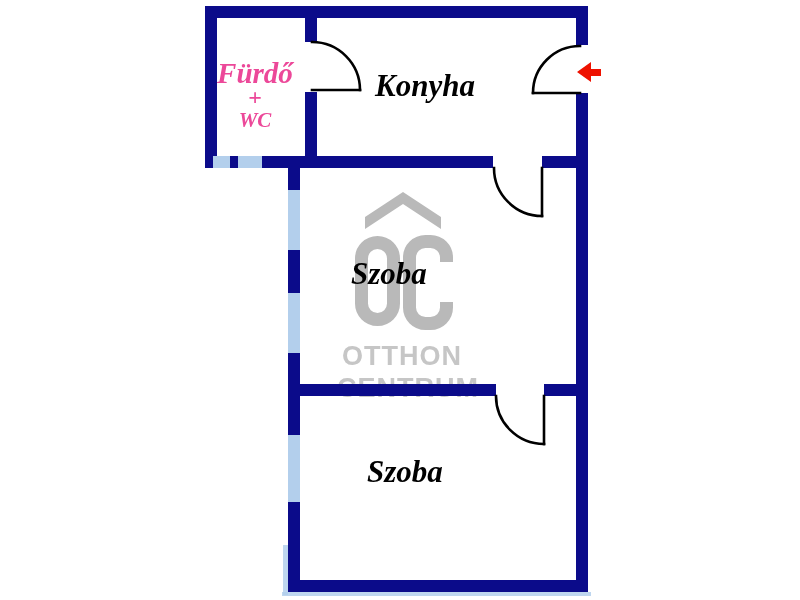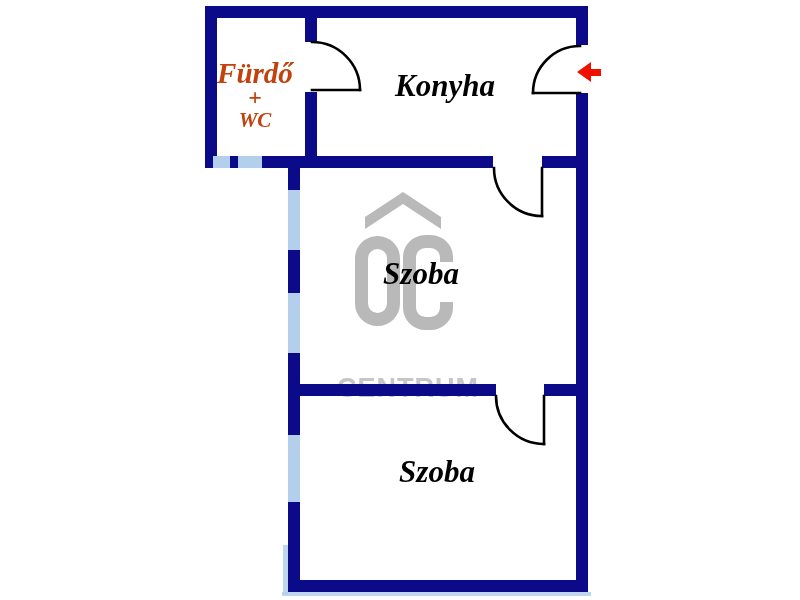--- a/index.html
+++ b/index.html
@@ -6,43 +6,44 @@
   .canvas{
     position:relative;width:800px;height:600px;background:#fff;overflow:hidden;
     font-family:"Liberation Serif", serif;
   }
   .layer{position:absolute;left:0;top:0;width:800px;height:600px;}
   .wall{position:absolute;background:#0b0b8a;}
   .window{position:absolute;background:#b3cfec;}
   .fringe{position:absolute;background:#b3cfec;opacity:.85;}
   .room-label{
     position:absolute;color:#000;font-weight:700;font-style:italic;
-    font-size:31px;text-align:center;line-height:1.05;white-space:nowrap;
+    font-size:31px;text-align:left;line-height:1.05;white-space:nowrap;
   }
   .bath-label{position:absolute;left:207px;top:58px;width:96px;text-align:center;
-    color:#c2410c;font-weight:700;font-style:italic;}
+    color:#ec4899;font-weight:700;font-style:italic;}
   .bath-label .l1{font-size:29px;line-height:31px;}
   .bath-label .plus{font-size:24px;line-height:17px;font-style:normal;}
   .bath-label .l3{font-size:21px;line-height:28px;}
   .wm-text{
     position:absolute;color:#c6c6c6;font-family:"Liberation Sans", sans-serif;
     font-weight:700;font-size:27px;letter-spacing:1px;text-align:center;width:130px;left:337px;
   }
   svg{position:absolute;left:0;top:0;}
 </style>
 </head>
 <body>
 
 <div class="canvas">
 
   <svg class="layer" width="800" height="600" viewBox="0 0 800 600">
     <polygon points="365,217 403,192 441,217 441,229 403,204 365,229" fill="#b9b9b9"></polygon>
     <rect x="361.5" y="242.5" width="32" height="77" rx="16" ry="16" fill="none" stroke="#b9b9b9" stroke-width="13"></rect>
     <path d="M446.5 262 V257.5 A16 16 0 0 0 430.5 241.5 H425.5 A16 16 0 0 0 409.5 257.5 V307.5 A16 16 0 0 0 425.5 323.5 H430.5 A16 16 0 0 0 446.5 307.5 V302" fill="none" stroke="#b9b9b9" stroke-width="13"></path>
   </svg>
+  <div class="wm-text" style="top:341px;">OTTHON</div>
   <div class="wm-text" style="top:373px;">CENTRUM</div>
 
   <div class="fringe" style="left:282px;top:592px;width:309px;height:4px;"></div>
   <div class="fringe" style="left:283px;top:545px;width:5px;height:50px;"></div>
 
   <div class="wall" style="left:205px;top:6px;width:383px;height:12px;"></div>
   <div class="wall" style="left:205px;top:6px;width:12px;height:162px;"></div>
   <div class="wall" style="left:576px;top:6px;width:12px;height:39px;"></div>
   <div class="wall" style="left:576px;top:93px;width:12px;height:499px;"></div>
   <div class="wall" style="left:288px;top:580px;width:300px;height:12px;"></div>

